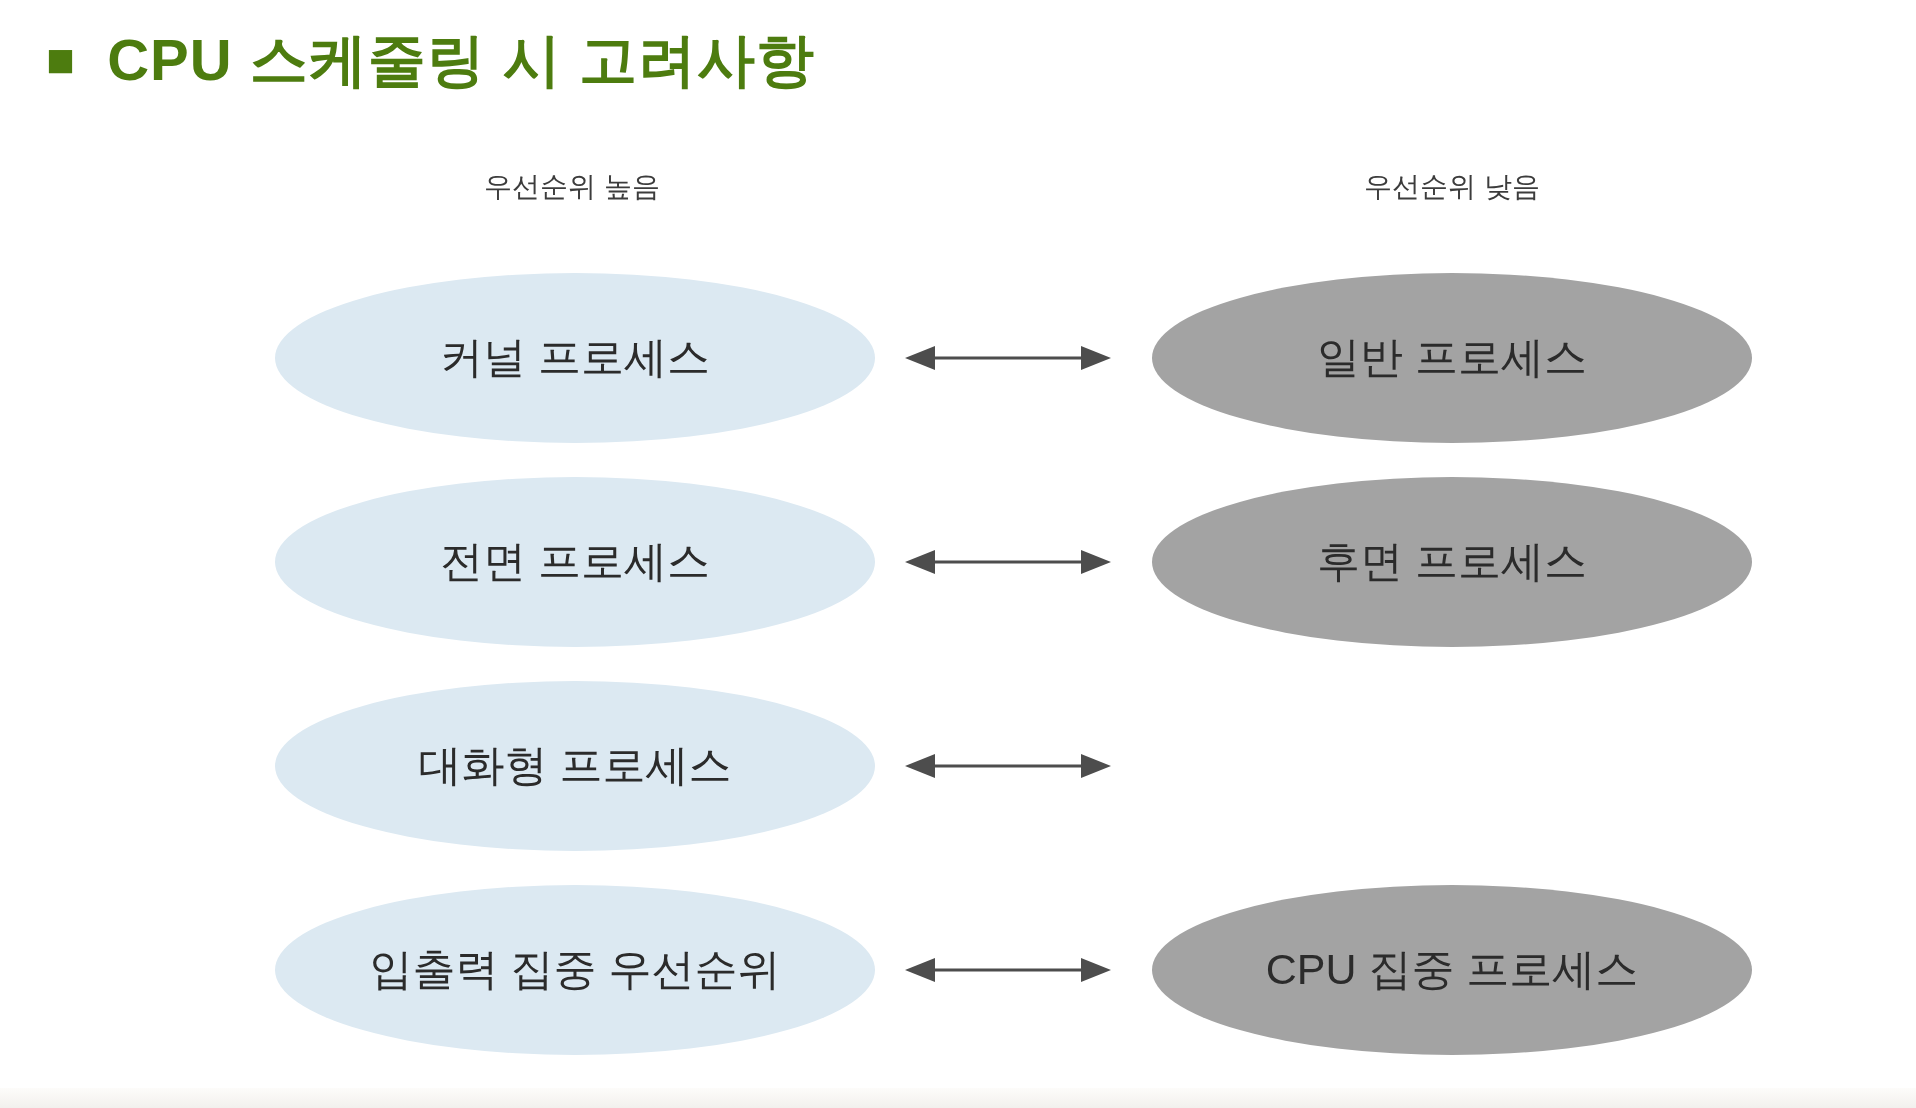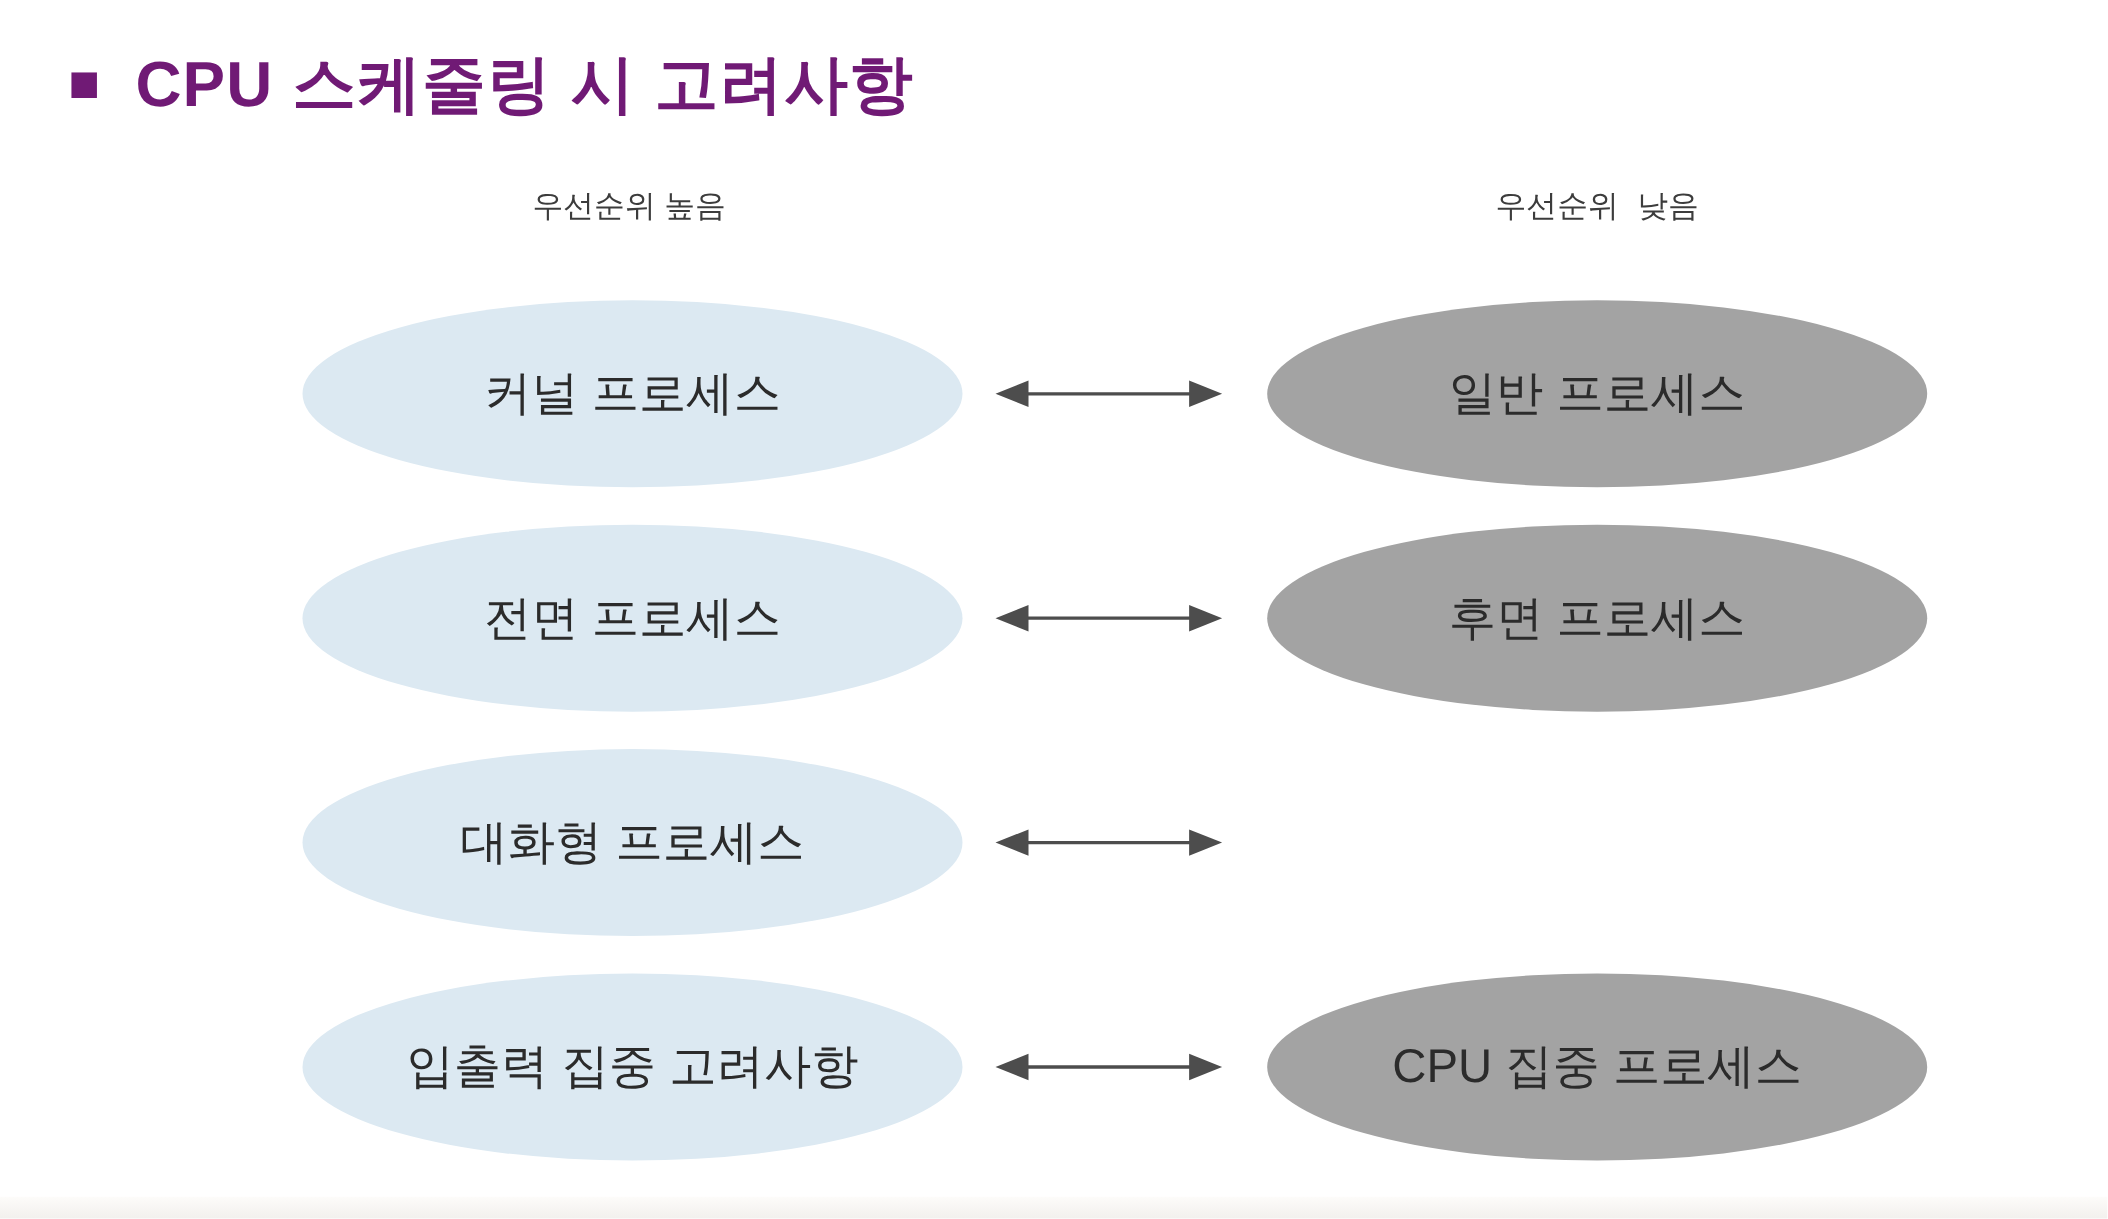--- a/index.html
+++ b/index.html
@@ -12,45 +12,45 @@
     position: relative;
     width: 1916px;
     height: 1108px;
     background: #ffffff;
     overflow: hidden;
   }
   .title {
     position: absolute;
     left: 46px;
     top: 22px;
-    margin: 16px;
+    margin: 0;
     font-size: 58px;
     font-weight: 800;
-    color: #701a75;
+    color: #4d7c0f;
     letter-spacing: 1px;
     white-space: nowrap;
     text-align: center;
   }
   .title .bullet {
     font-size: 48px;
     margin-right: 14px;
     position: relative;
     top: -4px;
   }
   .col-header {
     position: absolute;
     top: 168px;
     width: 600px;
     text-align: center;
     font-size: 28px;
     color: #3c3c3c;
     white-space: nowrap;
   }
   .col-header.left  { left: 272px; }
-  .col-header.right { left: 1152px; font-family: Liberation Mono, monospace; }
+  .col-header.right { left: 1152px; }
   .row {
     position: absolute;
     left: 0;
     width: 1916px;
     height: 170px;
   }
   .row.r0 { top: 273px; }
   .row.r1 { top: 477px; }
   .row.r2 { top: 681px; }
   .row.r3 { top: 885px; }
@@ -130,21 +130,21 @@
     </div>
     <svg class="arrow" width="210" height="28" viewBox="0 0 210 28">
       <line x1="26" y1="14" x2="184" y2="14" stroke="#4d4d4d" stroke-width="3"></line>
       <polygon points="2,14 32,2 32,26" fill="#4d4d4d"></polygon>
       <polygon points="208,14 178,2 178,26" fill="#4d4d4d"></polygon>
     </svg>
   </div>
 
   <div class="row r3">
     <div class="ellipse blue">
-      <span>입출력 집중 고려사항</span>
+      <span>입출력 집중 우선순위</span>
     </div>
     <svg class="arrow" width="210" height="28" viewBox="0 0 210 28">
       <line x1="26" y1="14" x2="184" y2="14" stroke="#4d4d4d" stroke-width="3"></line>
       <polygon points="2,14 32,2 32,26" fill="#4d4d4d"></polygon>
       <polygon points="208,14 178,2 178,26" fill="#4d4d4d"></polygon>
     </svg>
     <div class="ellipse gray">
       <span>CPU 집중 프로세스</span>
     </div>
   </div>

